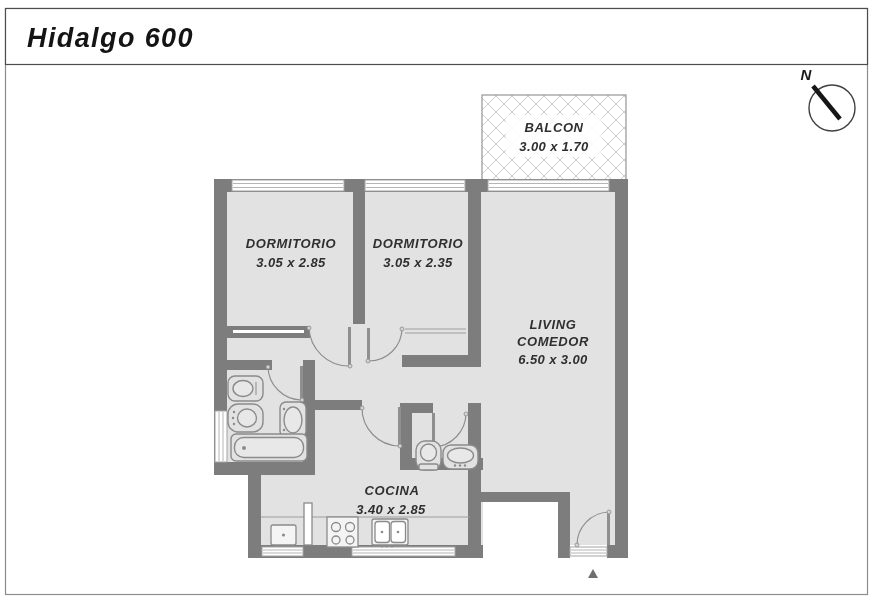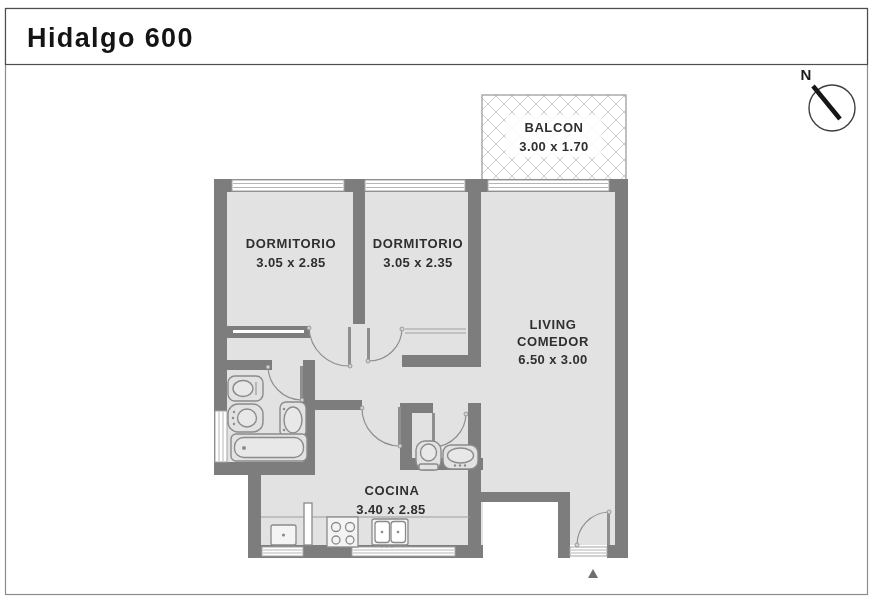--- a/index.html
+++ b/index.html
@@ -1,17 +1,17 @@
 <!DOCTYPE html>
 <html><head>
 <meta charset="utf-8">
 <style>
   html,body { margin:0; padding:0; background:#ffffff; }
   .stage { position:relative; width:877px; height:603px; background:#ffffff; overflow:hidden;
-           font-family:"Liberation Sans", sans-serif; }
+           font-family:"Liberation Sans", sans-serif;font-style:italic; }
   svg text { font-family:"Liberation Sans", sans-serif; fill:#2f2f2f; }
   .room-name { font-size:13px; font-weight:600; letter-spacing:0.6px; }
   .room-dims { font-size:13px; font-weight:600; letter-spacing:0.4px; }
   .plan-title { font-size:27px; font-weight:600; letter-spacing:1.4px; fill:#141414; }
   .north-label { font-size:15px; font-weight:600; fill:#1a1a1a; }
 </style>
 </head>
 <body>
 
 <div class="stage">

